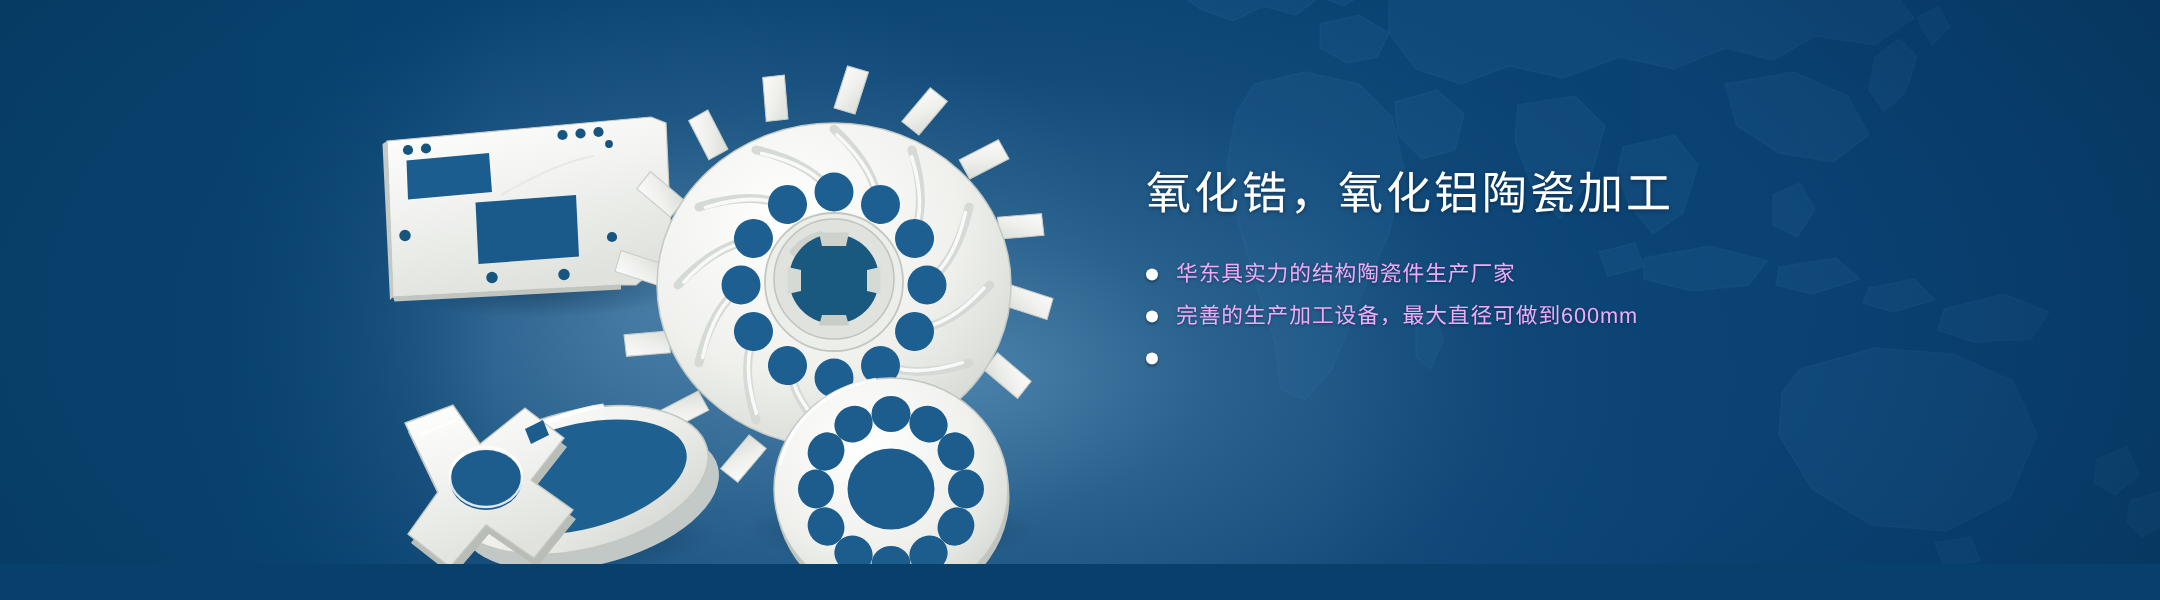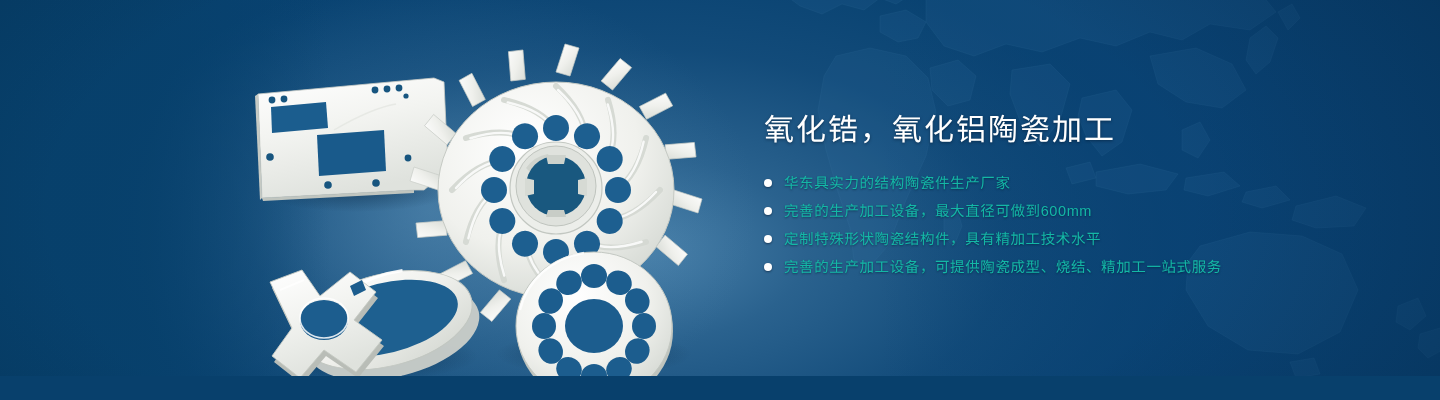--- a/index.html
+++ b/index.html
@@ -119,21 +119,21 @@
   .bullet-dot {
     flex: 0 0 auto;
     width: 8px;
     height: 8px;
     border-radius: 50%;
     background: #ffffff;
     margin-right: 12px;
     box-shadow: 0 1px 2px rgba(0,15,35,0.5);
   }
   .feature-text {
-    color: #14b8a6;
+    color: #f0abfc;
     font-size: 14.5px;
     line-height: 22px;
     letter-spacing: 0.6px;
     white-space: nowrap;
     text-shadow: 0 1px 2px rgba(0,20,40,0.5);
   }
 </style>
 </head>
 <body>
 
@@ -385,22 +385,17 @@
       <li class="feature-item">
         <span class="bullet-dot"></span>
         <span class="feature-text">华东具实力的结构陶瓷件生产厂家</span>
       </li>
       <li class="feature-item">
         <span class="bullet-dot"></span>
         <span class="feature-text">完善的生产加工设备，最大直径可做到600mm</span>
       </li>
       <li class="feature-item">
         <span class="bullet-dot"></span>
-        <span class="feature-text">定制特殊形状陶瓷结构件，具有精加工技术水平</span>
-      </li>
-      <li class="feature-item">
-        <span class="bullet-dot"></span>
-        <span class="feature-text">完善的生产加工设备，可提供陶瓷成型、烧结、精加工一站式服务</span>
       </li>
     </ul>
   </div>
 
 </div>
 
 </body></html>

